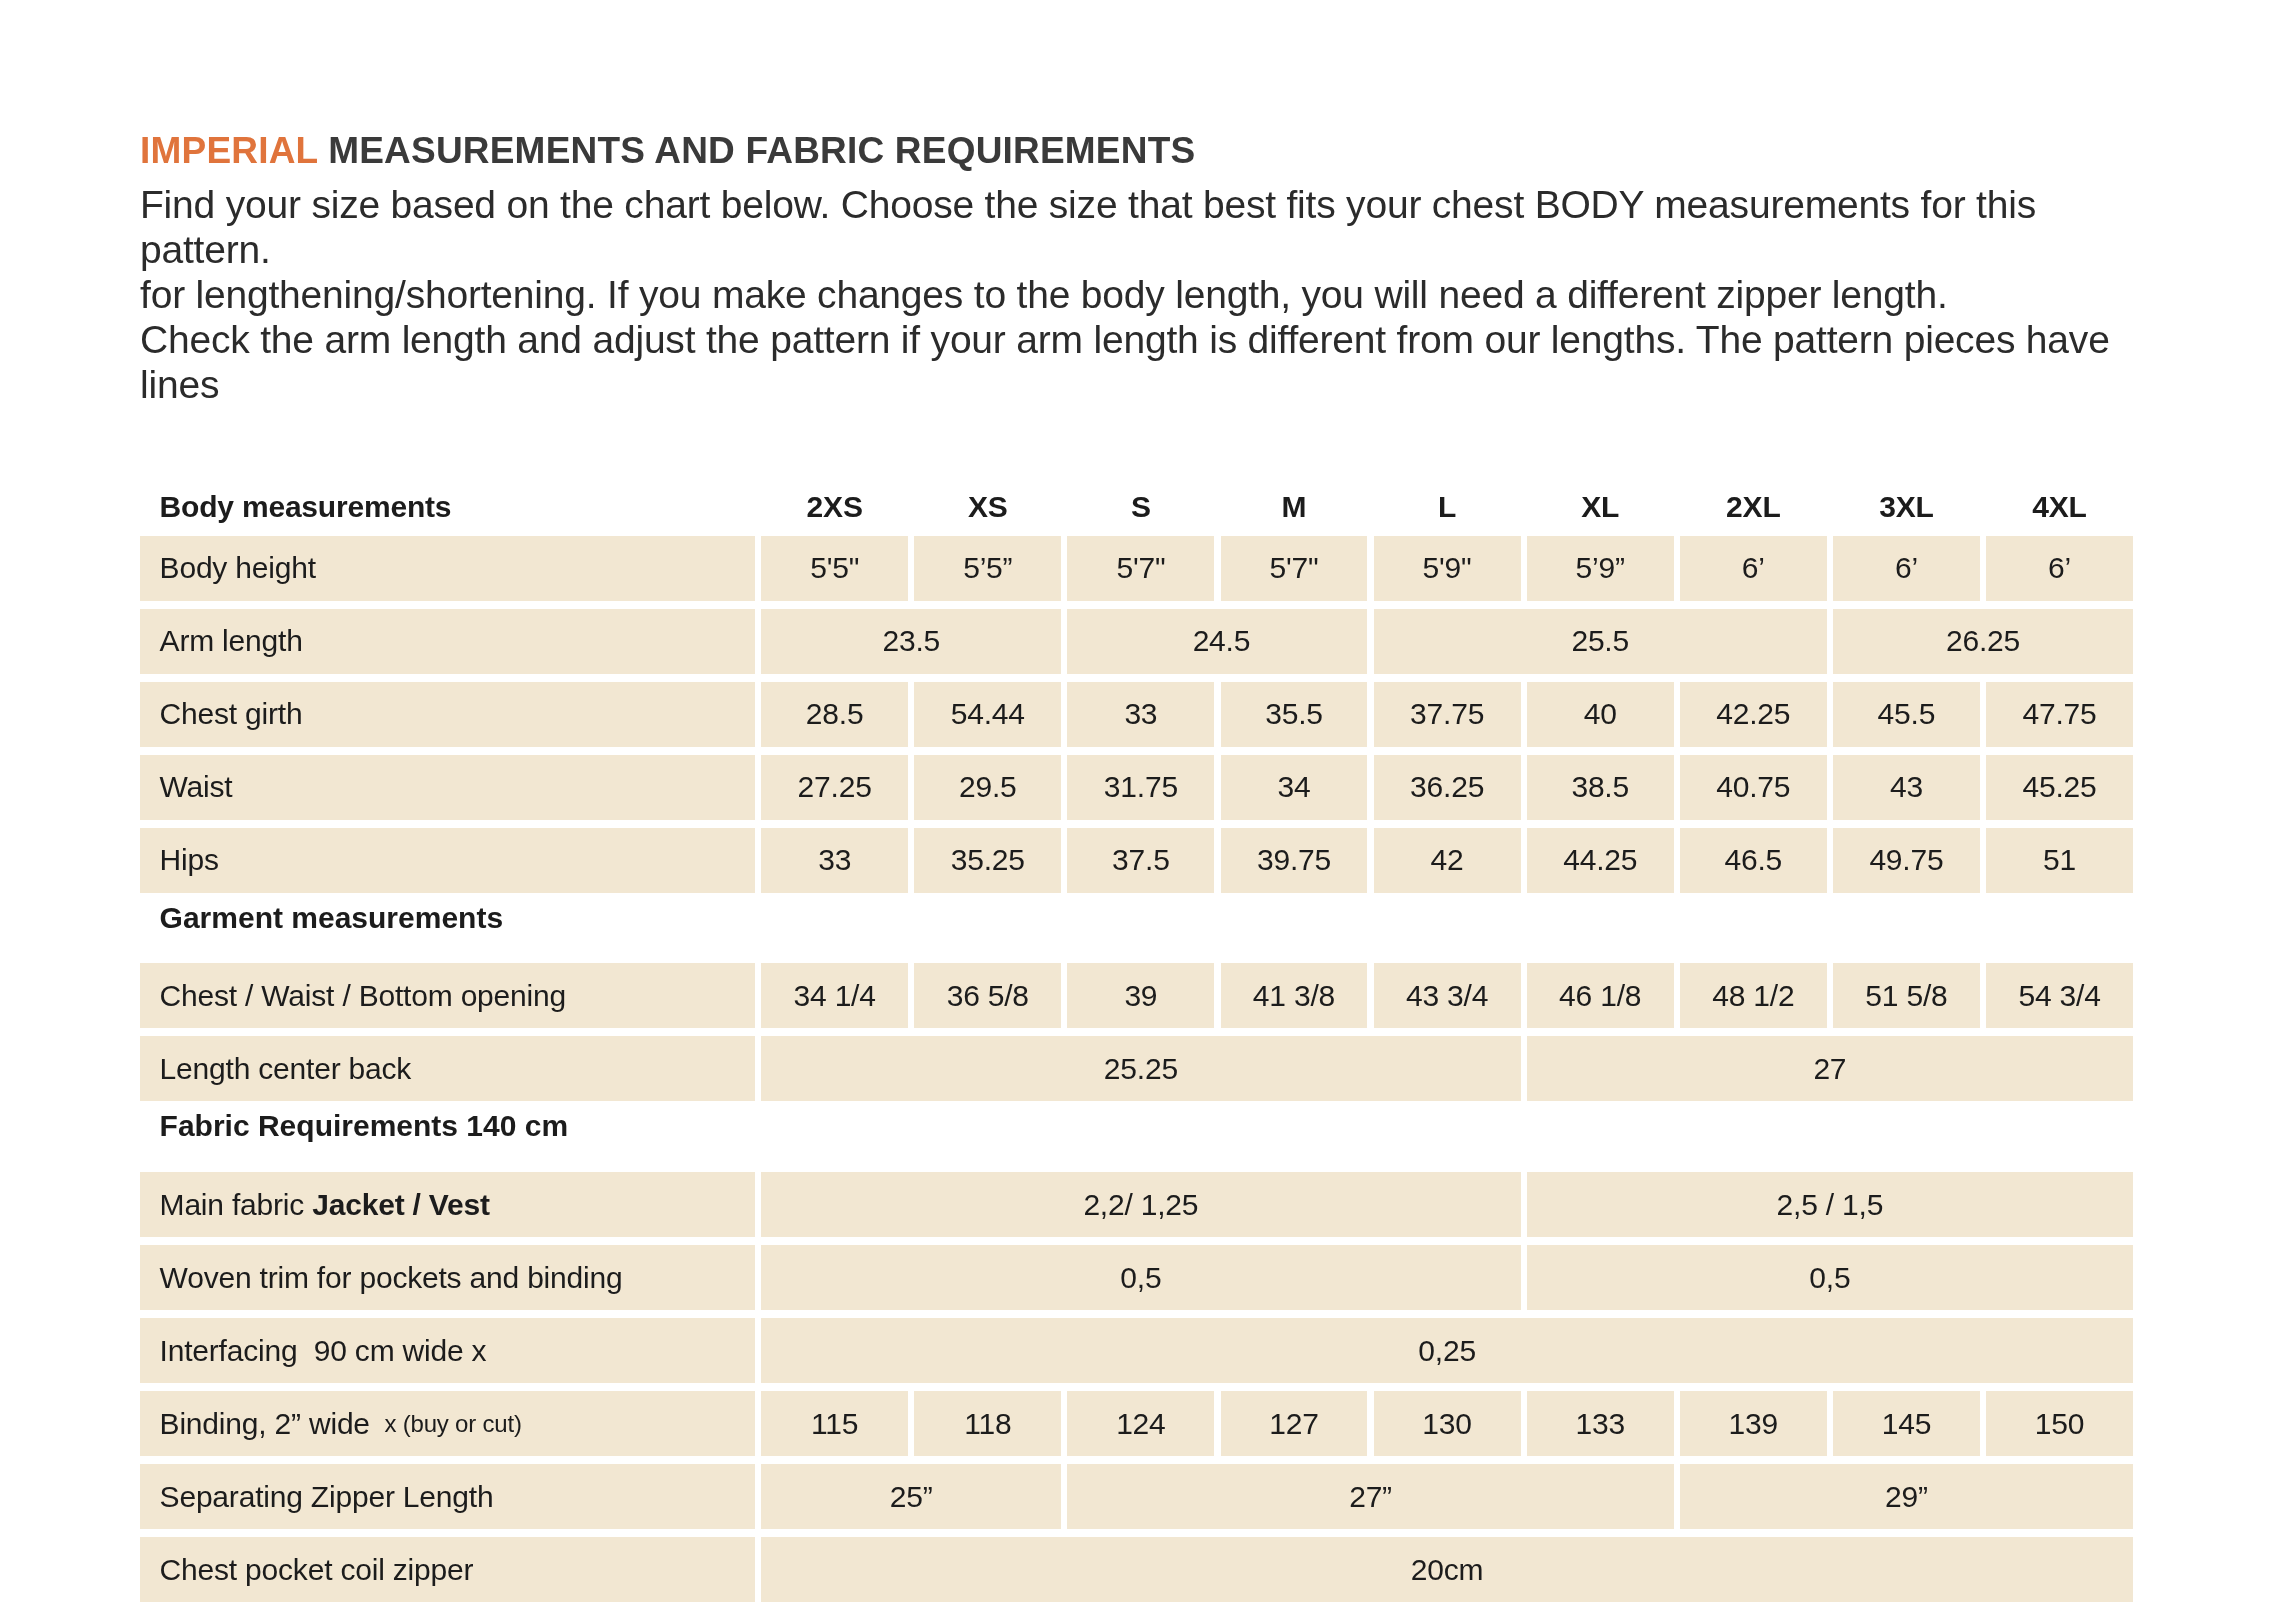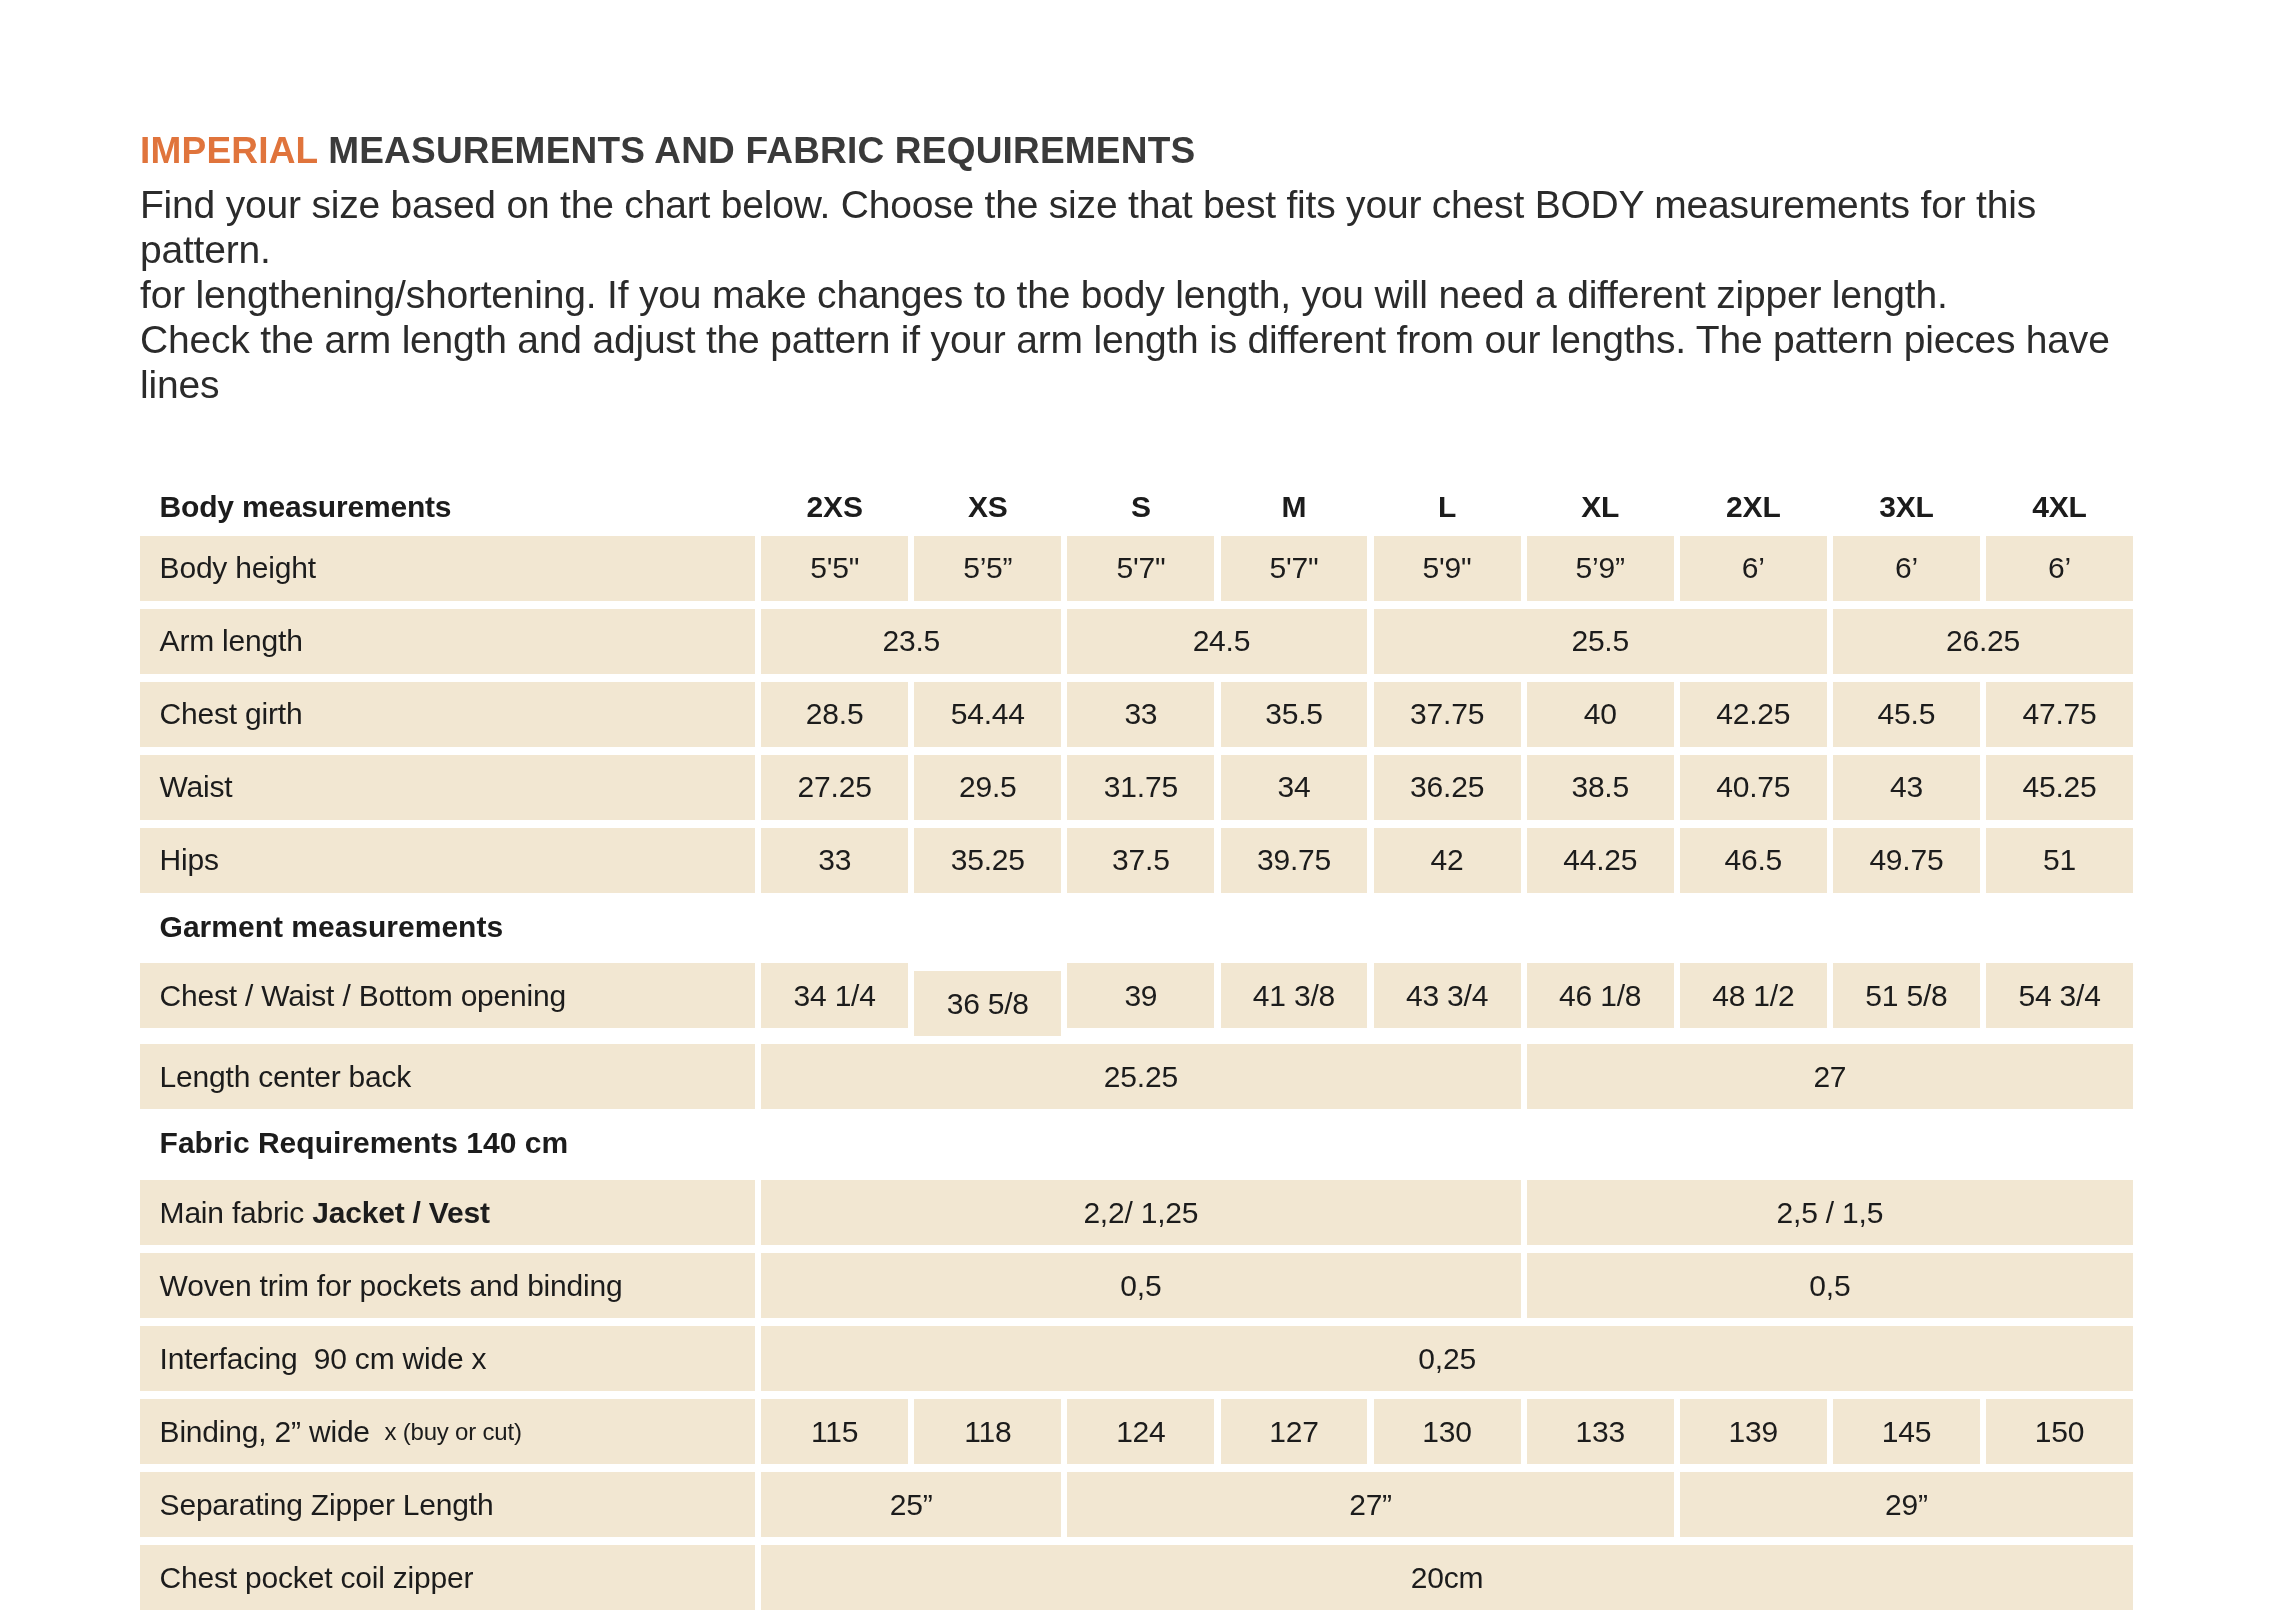--- a/index.html
+++ b/index.html
@@ -26,21 +26,21 @@
     background:#f2e7d2;height:65px;
     display:flex;align-items:center;justify-content:center;
     font-size:30px;white-space:pre;letter-spacing:-0.2px;
   }
   .lbl{justify-content:flex-start;padding-left:19.6px;}
   .b{font-weight:700;}
   .small{font-size:24px;}
   .trow.head{margin-bottom:6.2px;}
   .trow.head .cell{background:transparent;height:45px;font-weight:700;font-size:30px;margin-top:48px;}
   .section{
-    background:transparent;height:52px;display:flex;align-items:center;
+    background:transparent;height:52px;display:flex;
     padding-left:19.6px;font-size:30px;font-weight:700;margin:2.7px 0 10.7px 0;white-space:pre;
   }
   .pagenum{margin-top:43px;text-align:center;font-size:33px;color:#1c1c1c;}
 </style>
 </head>
 <body>
 
 <div class="page">
   <div class="title"><span class="accent">IMPERIAL</span><span> MEASUREMENTS AND FABRIC REQUIREMENTS</span></div>
 
@@ -115,21 +115,21 @@
         <div class="cell val" style="grid-column: span 1;">42</div>
         <div class="cell val" style="grid-column: span 1;">44.25</div>
         <div class="cell val" style="grid-column: span 1;">46.5</div>
         <div class="cell val" style="grid-column: span 1;">49.75</div>
         <div class="cell val" style="grid-column: span 1;">51</div>
       </div>
       <div class="section"><span class="b">Garment measurements</span></div>
       <div class="trow">
         <div class="cell lbl"><span>Chest / Waist / Bottom opening</span></div>
         <div class="cell val" style="grid-column: span 1;">34 1/4</div>
-        <div class="cell val" style="grid-column: span 1; margin-top: 8px;">36 5/8</div>
+        <div class="cell val" style="grid-column: span 1;">36 5/8</div>
         <div class="cell val" style="grid-column: span 1;">39</div>
         <div class="cell val" style="grid-column: span 1;">41 3/8</div>
         <div class="cell val" style="grid-column: span 1;">43 3/4</div>
         <div class="cell val" style="grid-column: span 1;">46 1/8</div>
         <div class="cell val" style="grid-column: span 1;">48 1/2</div>
         <div class="cell val" style="grid-column: span 1;">51 5/8</div>
         <div class="cell val" style="grid-column: span 1;">54 3/4</div>
       </div>
       <div class="trow">
         <div class="cell lbl"><span>Length center back</span></div>

